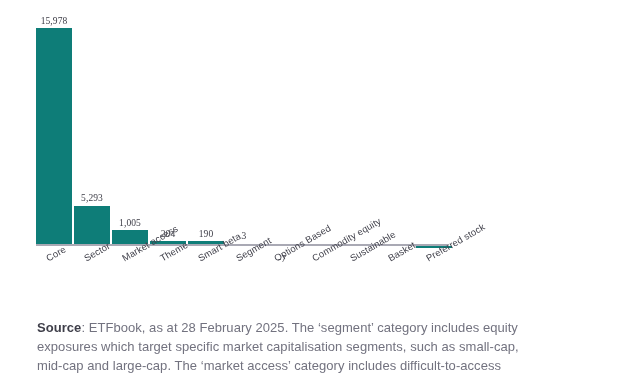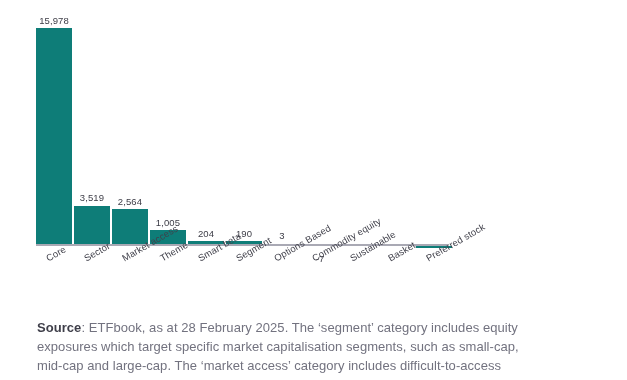--- a/index.html
+++ b/index.html
@@ -46,20 +46,21 @@
 
   .bar-slot {
     position: relative;
     width: 36px;
     margin-right: 2px;
     height: 100%;
     display: flex;
     flex-direction: column;
     justify-content: flex-end;
     box-sizing: border-box;
+    font-family: Liberation Serif, serif;
   }
 
   .bar-rect {
     width: 36px;
     background: #0e7d78;
     display: block;
   }
 
   .bar-value {
     position: absolute;
@@ -132,25 +133,21 @@
 <div id="chart-figure">
 
   <div id="plot-area">
     <div class="bars-row" id="bars-row">
         <div class="bar-slot">
           <div class="bar-rect" style="height: 216px;"></div>
           <div class="bar-value" style="bottom: 218.5px;">15,978</div>
         </div>
         <div class="bar-slot">
           <div class="bar-rect" style="height: 38.5px;"></div>
-          <div class="bar-value" style="bottom: 41.0009px;">3,519</div>
-        </div>
-        <div class="bar-slot">
-          <div class="bar-rect" style="height: 34.7px;"></div>
-          <div class="bar-value" style="bottom: 37.1617px;">2,564</div>
+          <div class="bar-value" style="bottom: 41.0009px;">5,293</div>
         </div>
         <div class="bar-slot">
           <div class="bar-rect" style="height: 13.6px;"></div>
           <div class="bar-value" style="bottom: 16.0862px;">1,005</div>
         </div>
         <div class="bar-slot">
           <div class="bar-rect" style="height: 2.8px;"></div>
           <div class="bar-value" style="bottom: 5.25779px;">204</div>
         </div>
         <div class="bar-slot">

